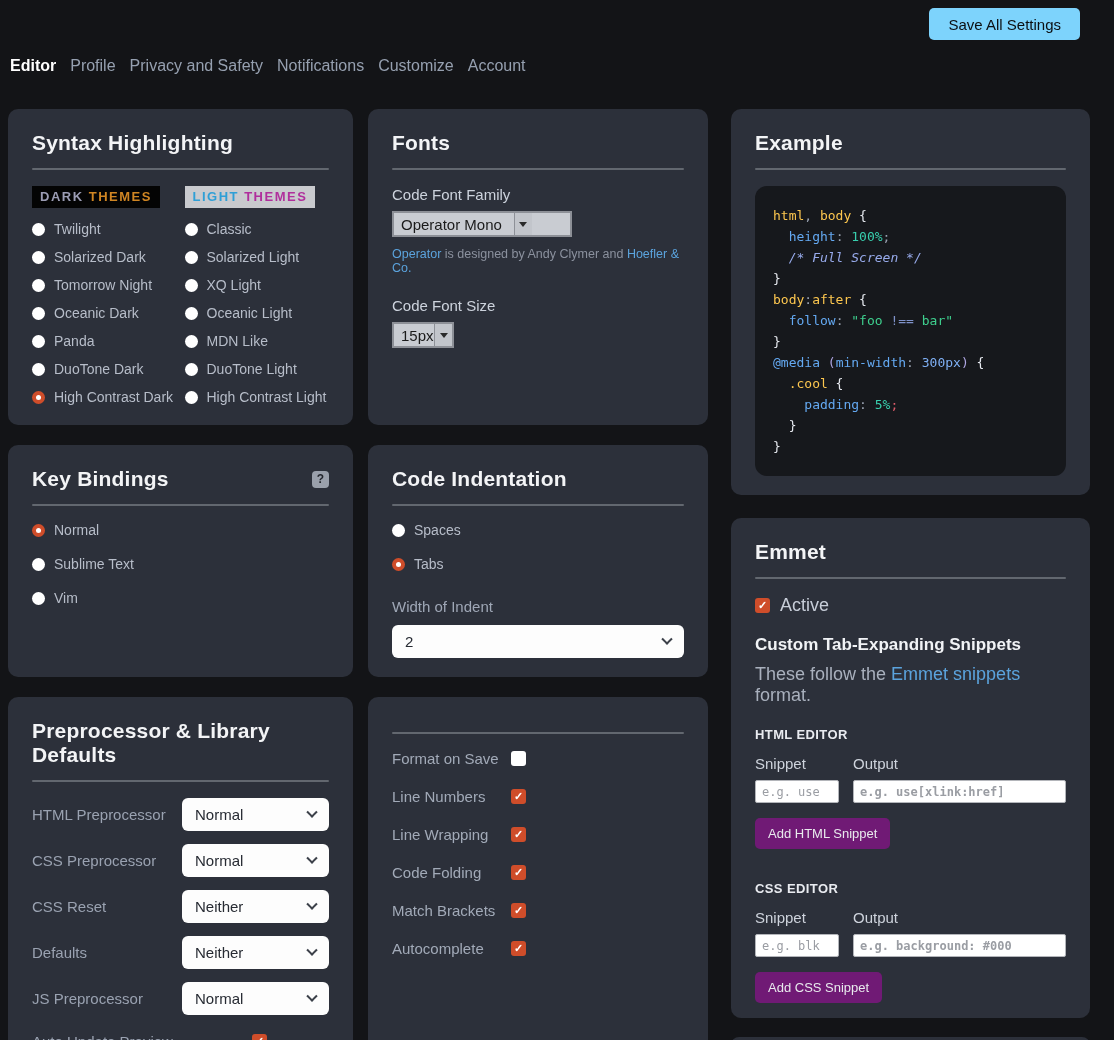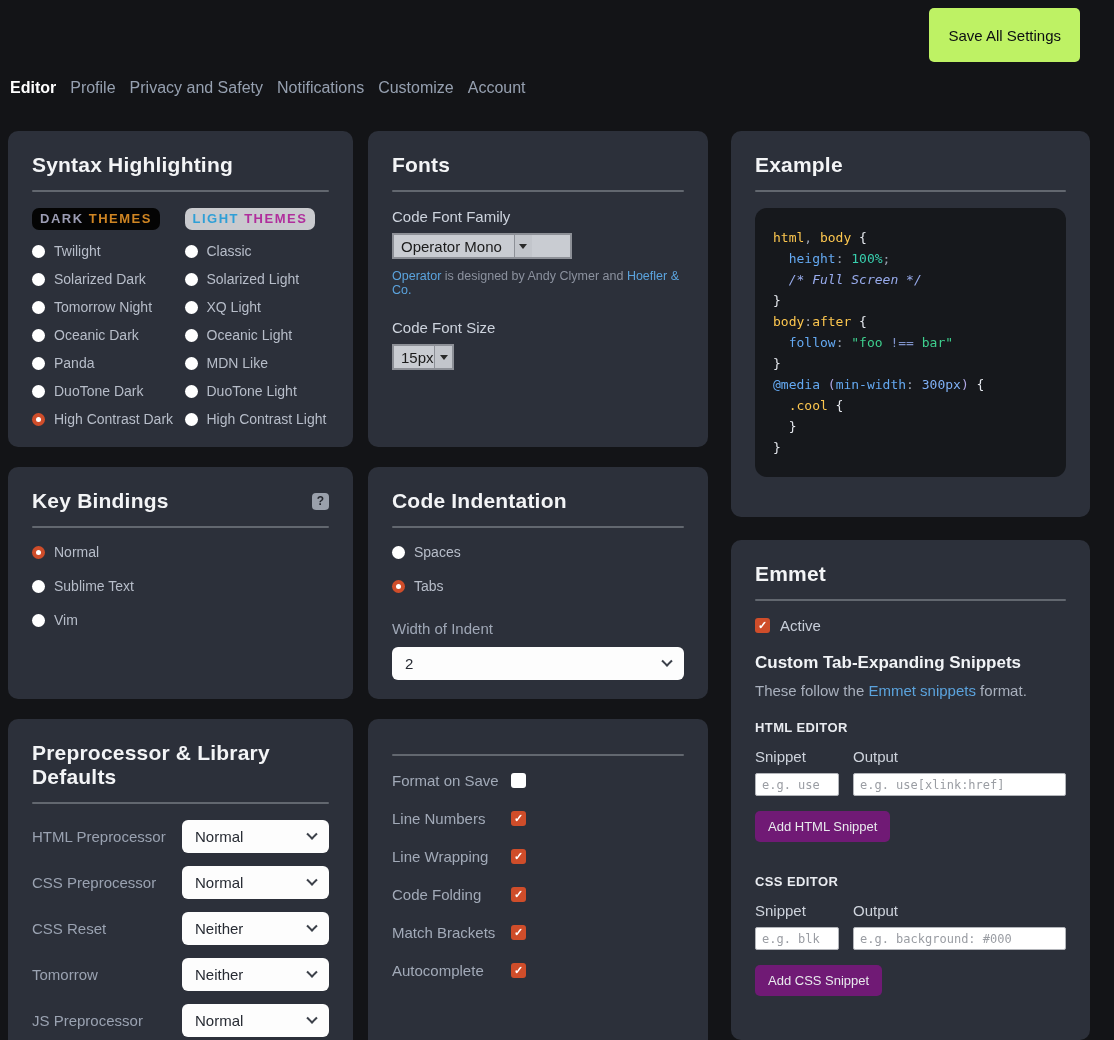--- a/index.html
+++ b/index.html
@@ -5,22 +5,22 @@
   * { box-sizing: border-box; margin: 0; padding: 0; }
   html,body { width:1114px; height:1040px; overflow:hidden; }
   body {
     background:#131417;
     font-family:"Liberation Sans", sans-serif;
     color:#e8eaee;
   }
   
   .topbar { display:flex; justify-content:flex-end; padding:8px 34px 0 0; }
   .save-btn {
-    background:#bef264; color:#0c0f12; border:none; border-radius:5px;
-    height:54px; padding:0 19px; font-size:15px; font-family:inherit; cursor:pointer;
+    background:#7dd3fc; color:#0c0f12; border:none; border-radius:5px;
+    height:32px; padding:0 19px; font-size:15px; font-family:inherit; cursor:pointer;
   }
   .nav { display:flex; gap:14px; margin:17px 0 0 10px; align-items:baseline; }
   .tab { font-size:16px; color:#96a0b0; text-decoration:none; cursor:pointer; }
   .tab.active { color:#ffffff; font-weight:700; }
 
   
   .grid { display:flex; padding-left:8px; margin-top:34px; }
   .col1 { width:345px; margin-right:15px; }
   .col2 { width:340px; margin-right:23px; }
   .col3 { width:359px; }
@@ -54,21 +54,21 @@
     flex:none; width:15px; height:15px; border-radius:3px; background:#fff;
     font-size:11px; line-height:15px; text-align:center; color:#fff; cursor:pointer;
   }
   .checkbox.checked { background:#cf4d2a; }
   .checkbox.checked::after { content:"✓"; font-weight:700; }
 
   
   .themes-grid { display:grid; grid-template-columns:1fr 1fr; column-gap:8px; }
   .badge {
     display:inline-block; padding:3px 8px 4px; font-size:13px; font-weight:600;
-    letter-spacing:1.5px; margin-bottom:13px; white-space:nowrap;border-radius:7px;
+    letter-spacing:1.5px; margin-bottom:13px; white-space:nowrap;
   }
   .badge.dark { background:#040404; }
   .badge.dark .w1 { color:#9b9cb3; } .badge.dark .w2 { color:#cf8523; }
   .badge.light { background:#c9cace; }
   .badge.light .w1 { color:#2f9fd6; } .badge.light .w2 { color:#b02e9c; }
 
   
   .win-select {
     display:inline-flex; align-items:center; height:26px;
     background:#c9ccd2; border:2px solid #8d9097; color:#1b1b1b; font-size:15px;
@@ -124,34 +124,34 @@
   .pp-sel { width:147px; }
   .au-row { display:flex; align-items:center; margin-top:18px; }
   .au-row .pp-label { flex:none; width:220px; }
 
   
   .opt-row { display:flex; align-items:center; margin-bottom:21px; }
   .opt-label { width:119px; font-size:15px; color:#a2aab8; }
 
   
   .active-row { display:flex; align-items:center; gap:10px; margin-bottom:19px; }
-  .active-row .radio-label { font-size:15px; color:#c7cdd8; }
+  .active-row .radio-label { font-size:18px; color:#c7cdd8; }
   .emmet-heading { font-size:17px; font-weight:700; color:#f1f3f6; margin-bottom:9px; }
-  .emmet-intro { font-size:15px; color:#a9b0bd; margin-bottom:21px; }
+  .emmet-intro { font-size:18px; color:#a9b0bd; margin-bottom:21px; }
   .editor-heading { font-size:13px; font-weight:700; color:#e9ebf0; letter-spacing:.4px; margin:0 0 13px; }
   .snip-labels { display:flex; margin-bottom:8px; }
   .snip-label { width:98px; font-size:15px; color:#ced3dc; }
   .snip-inputs { display:flex; gap:14px; margin-bottom:15px; }
   .text-input {
     background:#fff; border:1px solid #b3b5ba; border-radius:2px; height:23px;
     font-family:"DejaVu Sans Mono", monospace; font-size:12px; color:#333; padding:0 6px;
   }
   .text-input::placeholder { color:#9a9da3; }
   .text-input.snip { width:84px; }
-  .text-input.out { flex:1; }
+  .text-input.out { flex:1;font-weight:bold; }
   .dark-btn {
     background:#701a75; color:#e8eaed; border:none; border-radius:5px;
     font-size:13px; font-family:inherit; padding:8px 13px; cursor:pointer; margin-bottom:13px;
   }
   .emmet-section { margin-bottom:19px; }
 
   .sliver { height:8px; border-radius:10px 10px 0 0; background:#2c303a; }
 </style>
 </head>
 <body>
@@ -286,21 +286,21 @@
             </div>
           </div>
           <div class="pp-row">
             <span class="pp-label">CSS Reset</span>
             <div class="sel-box pp-sel">
               <span>Neither</span>
               <span class="chev"></span>
             </div>
           </div>
           <div class="pp-row">
-            <span class="pp-label">Tomorrow</span>
+            <span class="pp-label">Defaults</span>
             <div class="sel-box pp-sel">
               <span>Neither</span>
               <span class="chev"></span>
             </div>
           </div>
           <div class="pp-row">
             <span class="pp-label">JS Preprocessor</span>
             <div class="sel-box pp-sel">
               <span>Normal</span>
               <span class="chev"></span>
@@ -393,20 +393,21 @@
       <div class="code-block">
           <div class="code-line"><span class="tk-sel">html</span><span class="tk-pun">, </span><span class="tk-sel">body</span><span class="tk-brace"> {</span></div>
           <div class="code-line"><span class="tk-prop">  height</span><span class="tk-pun">: </span><span class="tk-val">100%</span><span class="tk-pun">;</span></div>
           <div class="code-line"><span class="tk-com">  /* Full Screen */</span></div>
           <div class="code-line"><span class="tk-brace">}</span></div>
           <div class="code-line"><span class="tk-sel">body</span><span class="tk-pun">:</span><span class="tk-sel">after</span><span class="tk-brace"> {</span></div>
           <div class="code-line"><span class="tk-prop">  follow</span><span class="tk-pun">: </span><span class="tk-str">"foo </span><span class="tk-op">!==</span><span class="tk-str"> bar"</span></div>
           <div class="code-line"><span class="tk-brace">}</span></div>
           <div class="code-line"><span class="tk-at">@media</span><span class="tk-par"> (</span><span class="tk-prop">min-width</span><span class="tk-pun">: </span><span class="tk-num">300px</span><span class="tk-par">)</span><span class="tk-brace"> {</span></div>
           <div class="code-line"><span class="tk-sel">  .cool</span><span class="tk-brace"> {</span></div>
+          <div class="code-line"><span class="tk-prop">    padding</span><span class="tk-pun">: </span><span class="tk-val">5%</span><span class="tk-red">;</span></div>
           <div class="code-line"><span class="tk-brace">  }</span></div>
           <div class="code-line"><span class="tk-brace">}</span></div>
         </div>
     </section>
 
     <section class="panel h500 mb19">
       <div class="panel-title">Emmet</div>
       <div class="divider"></div>
       <div class="active-row">
         <span class="checkbox checked"></span>

